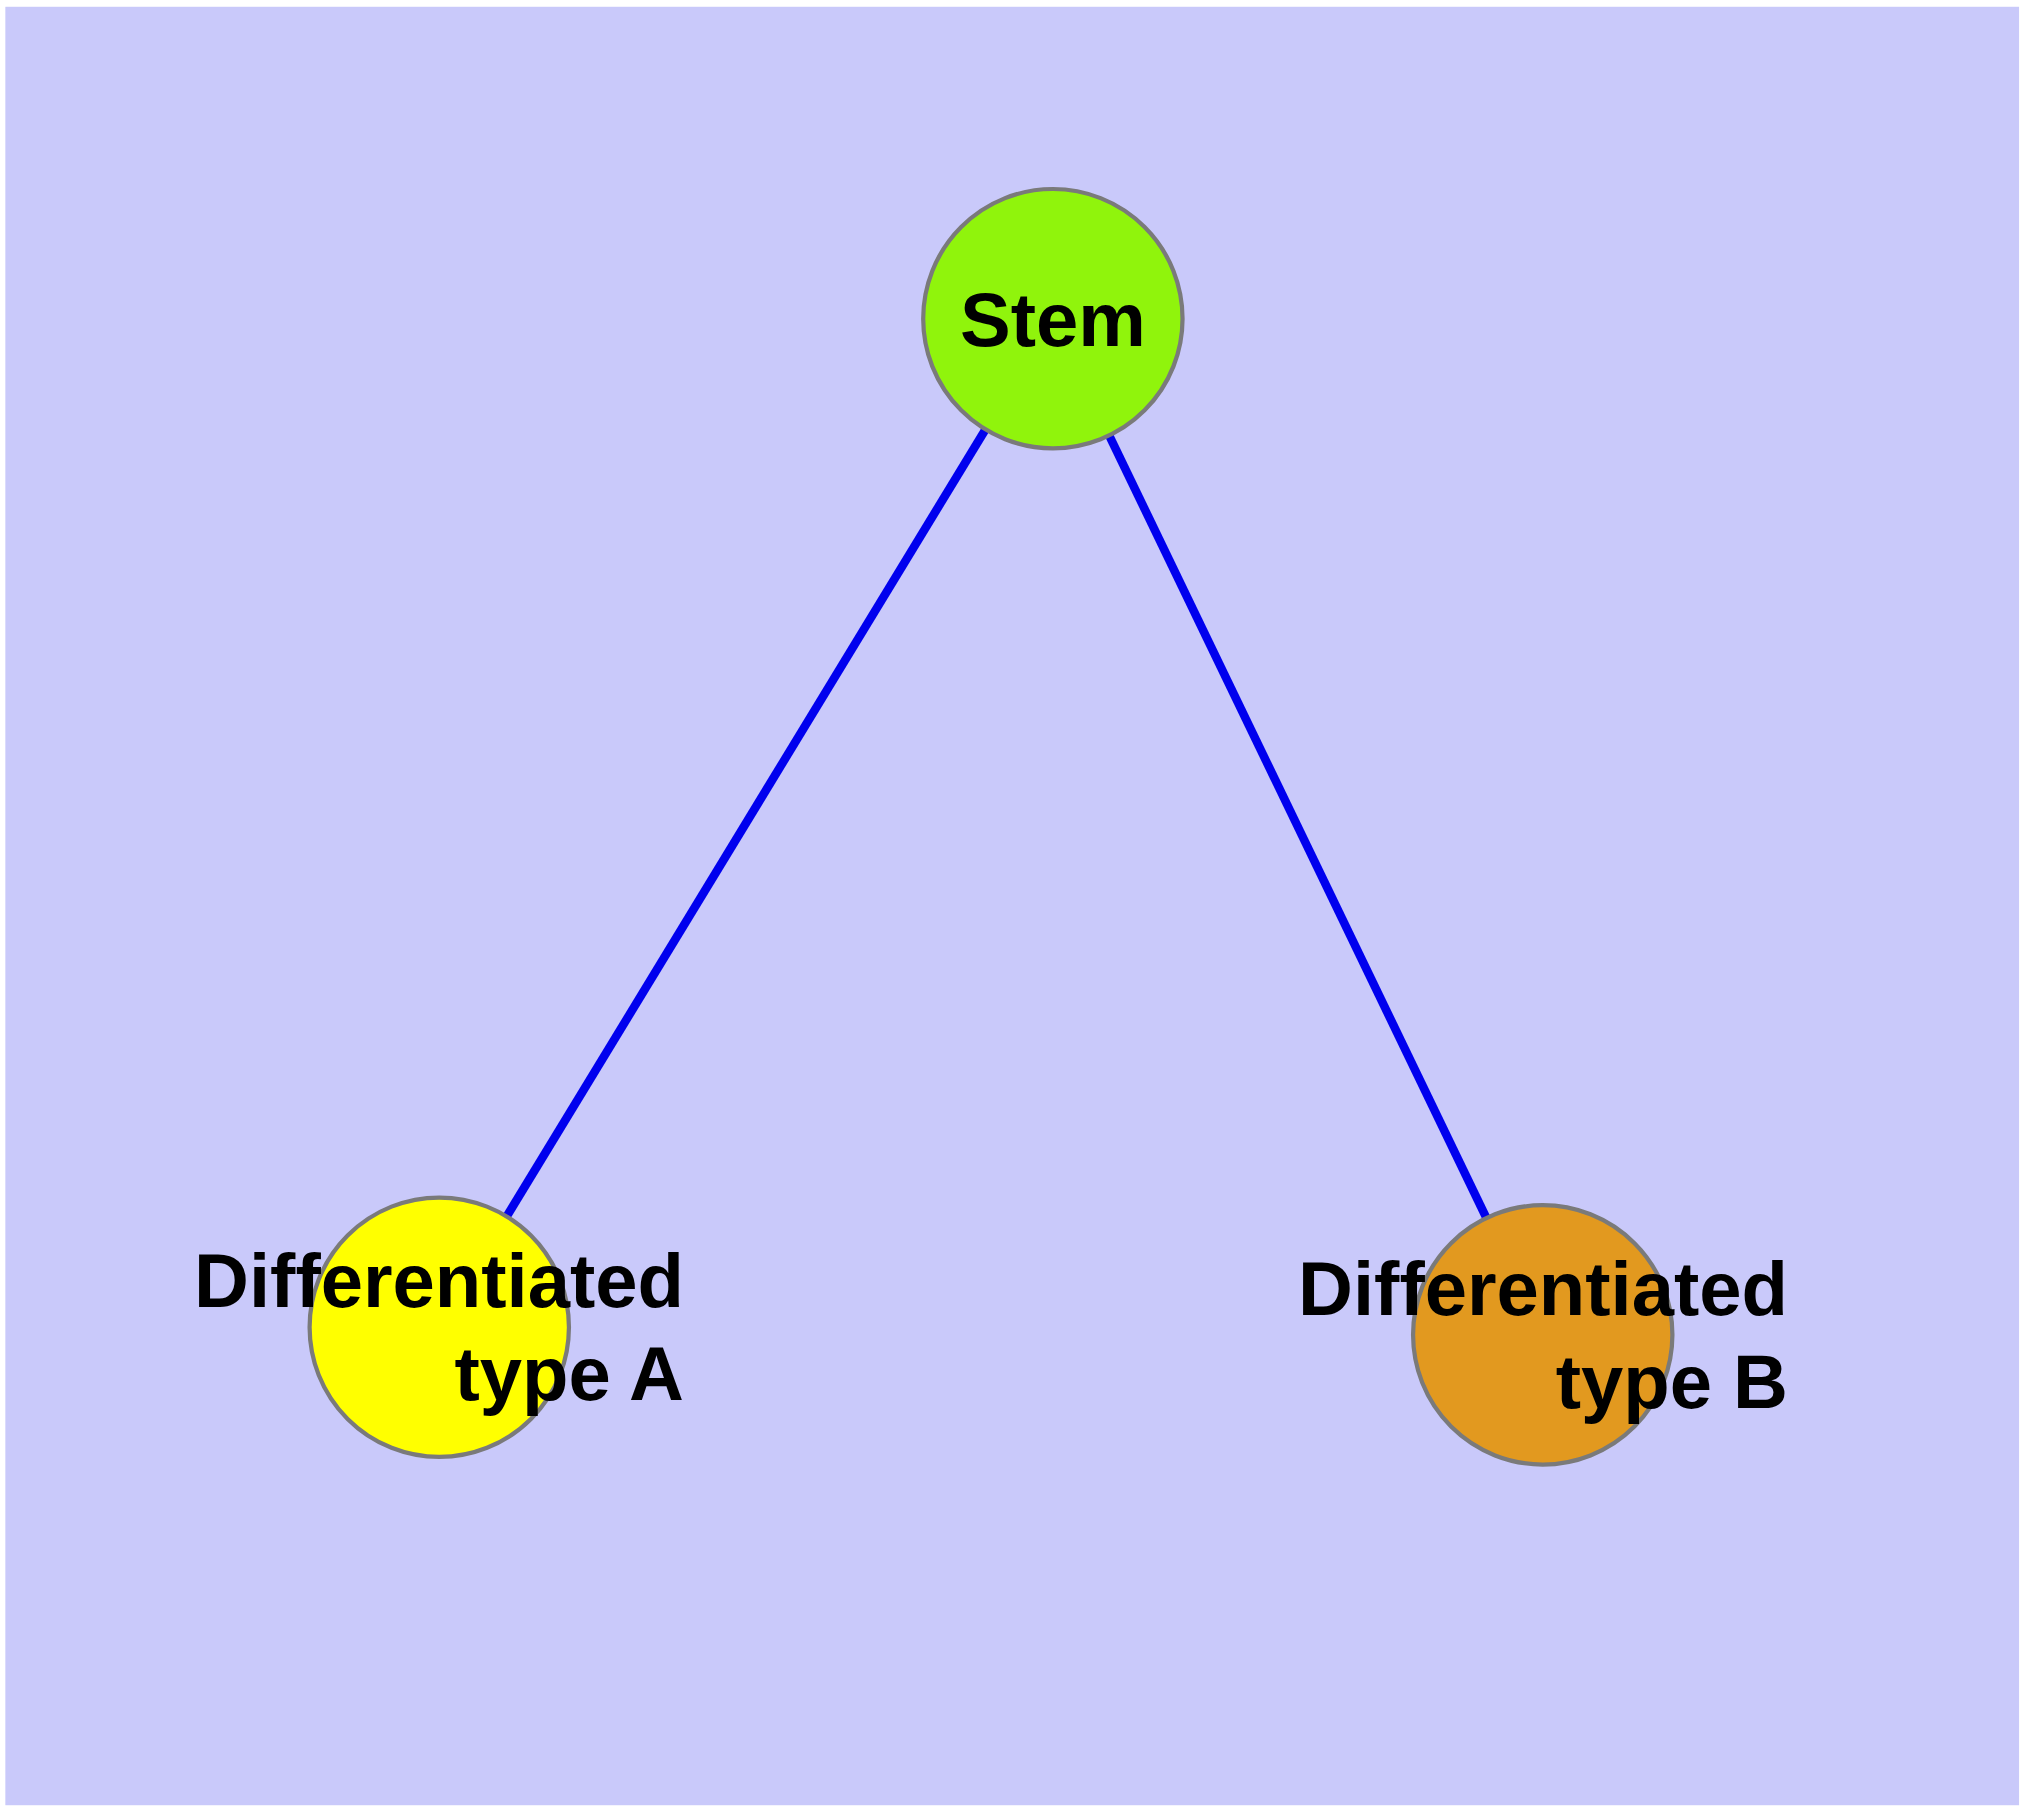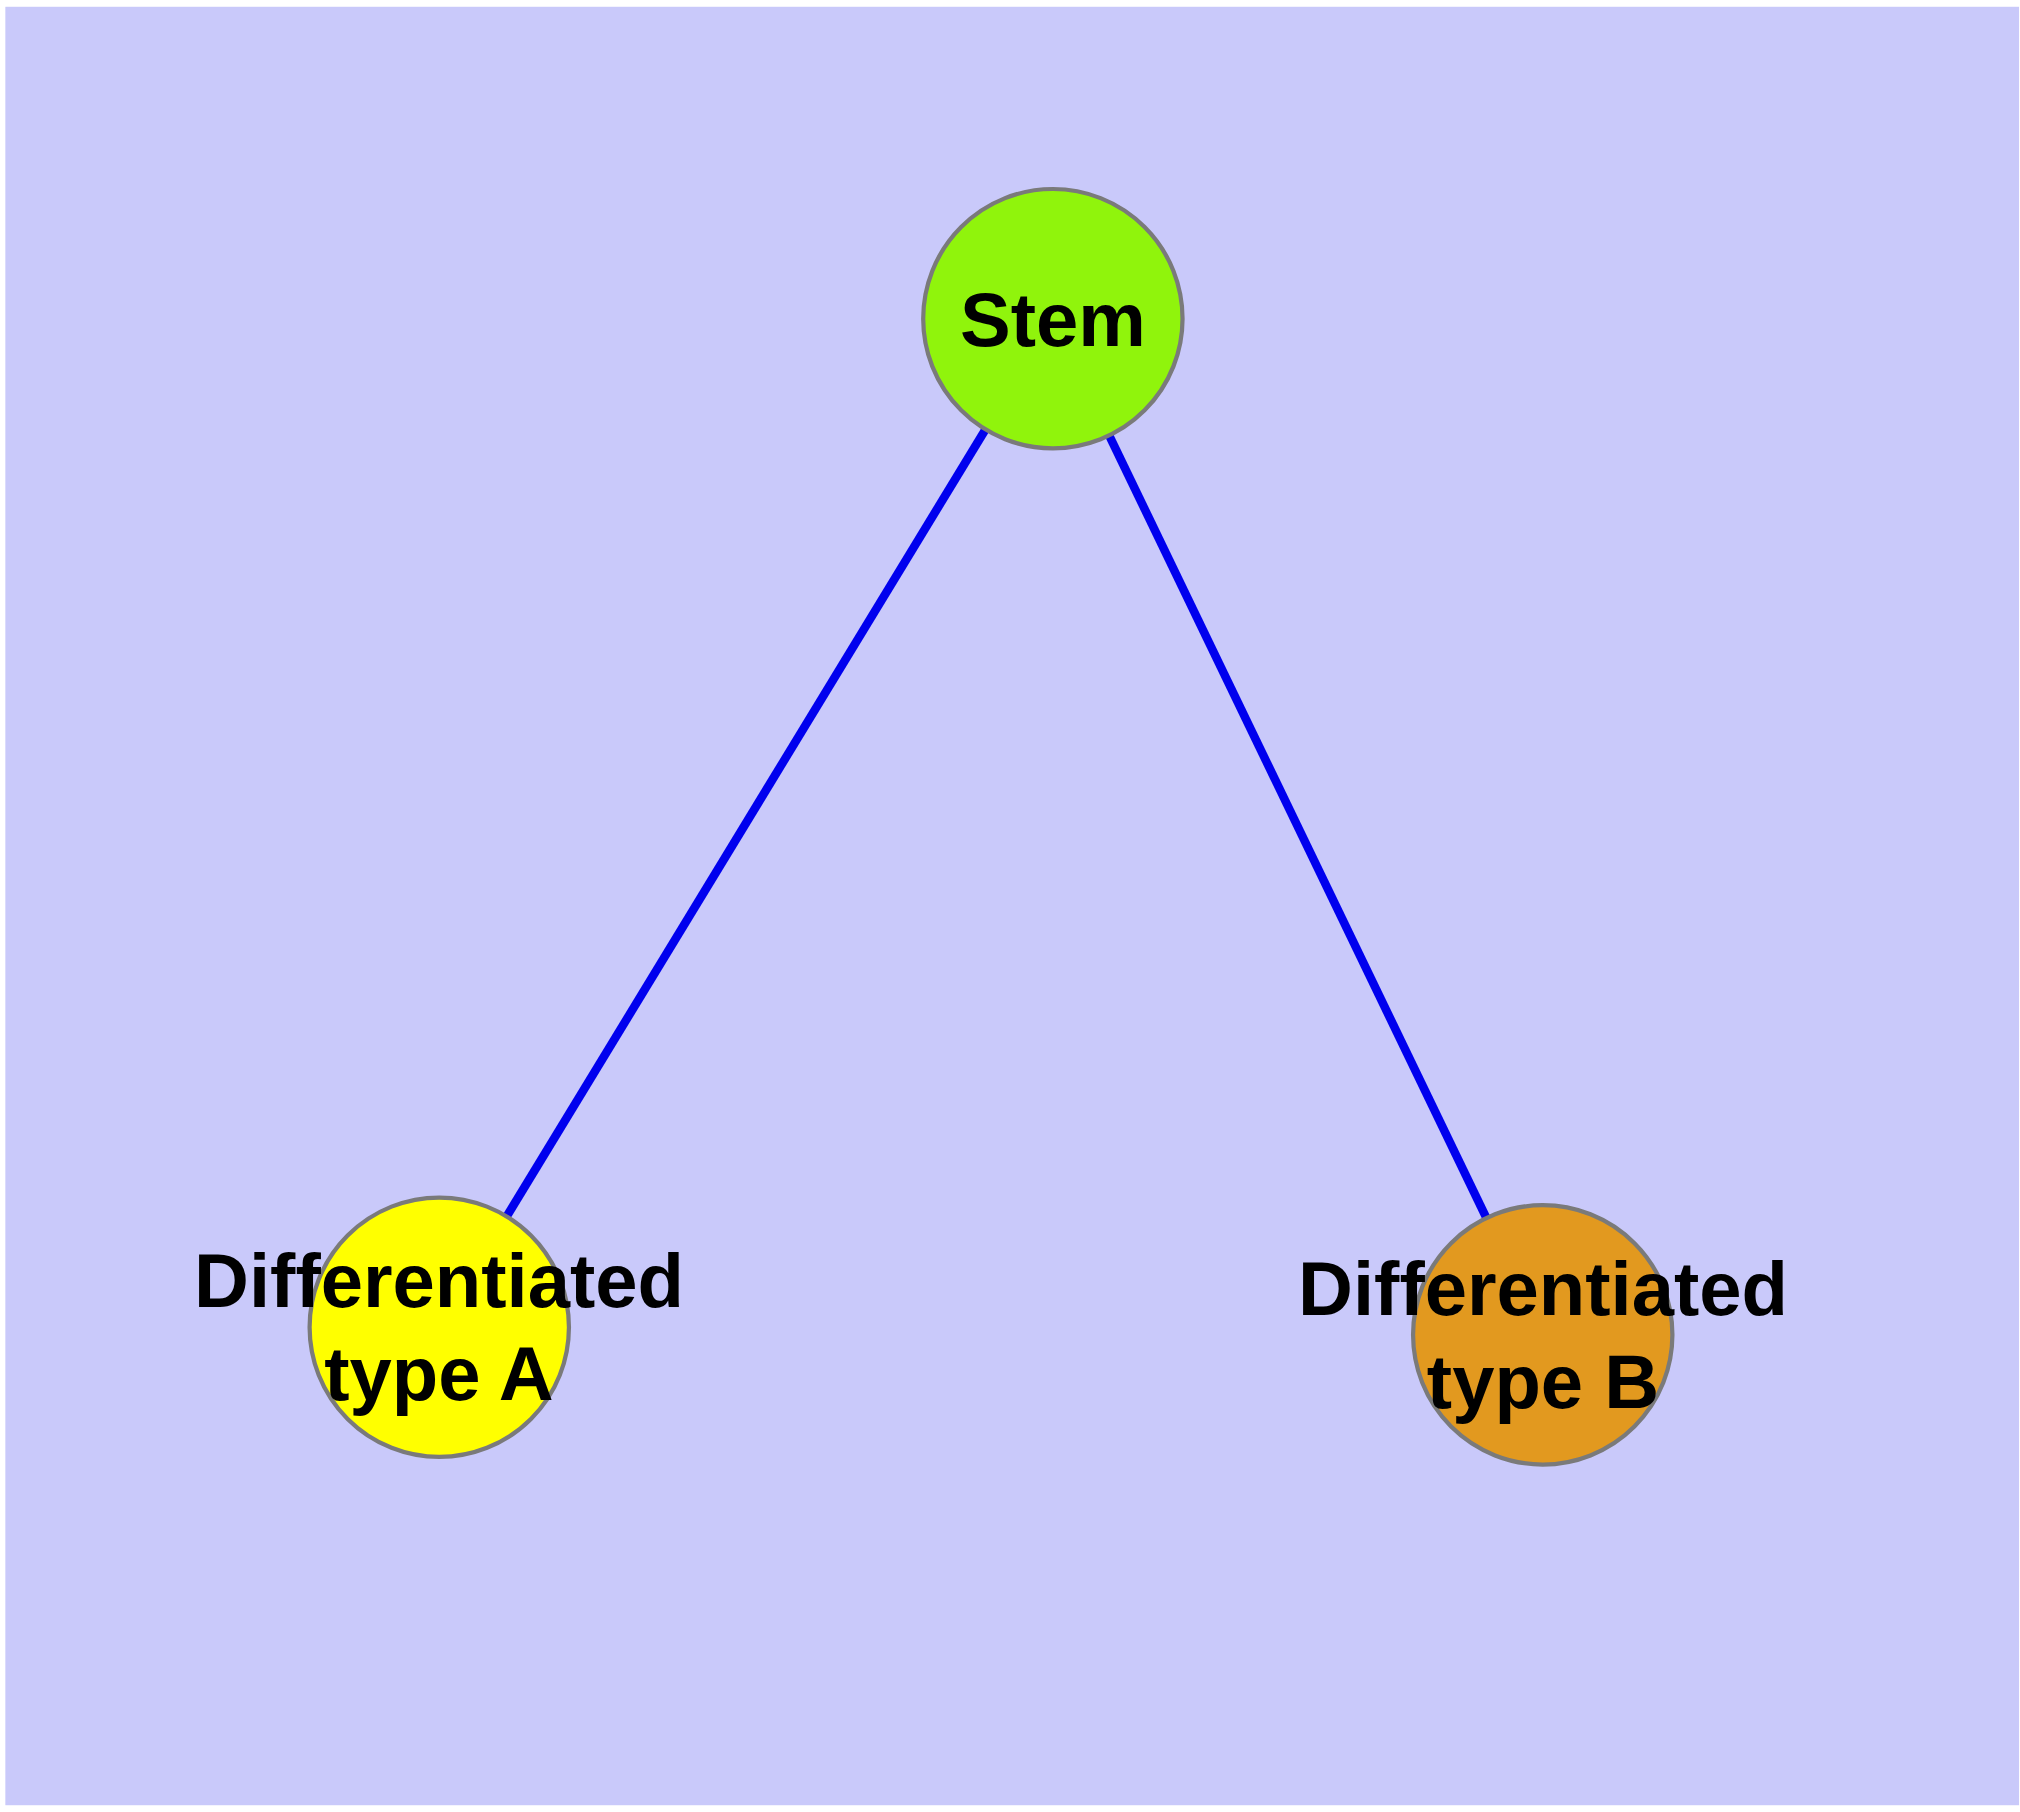--- a/index.html
+++ b/index.html
@@ -17,21 +17,21 @@
   }
   #graph-svg {
     position: absolute;
     left: 0;
     top: 0;
     display: block;
   }
   .node-label {
     position: absolute;
     transform: translate(-50%, -50%);
-    text-align: center;
+    text-align: right;
     white-space: pre;
     font-weight: bold;
     font-size: 76px;
     line-height: 93px;
     color: #000000;
     letter-spacing: 0px;
     pointer-events: none;
   }
 </style>
 </head>

